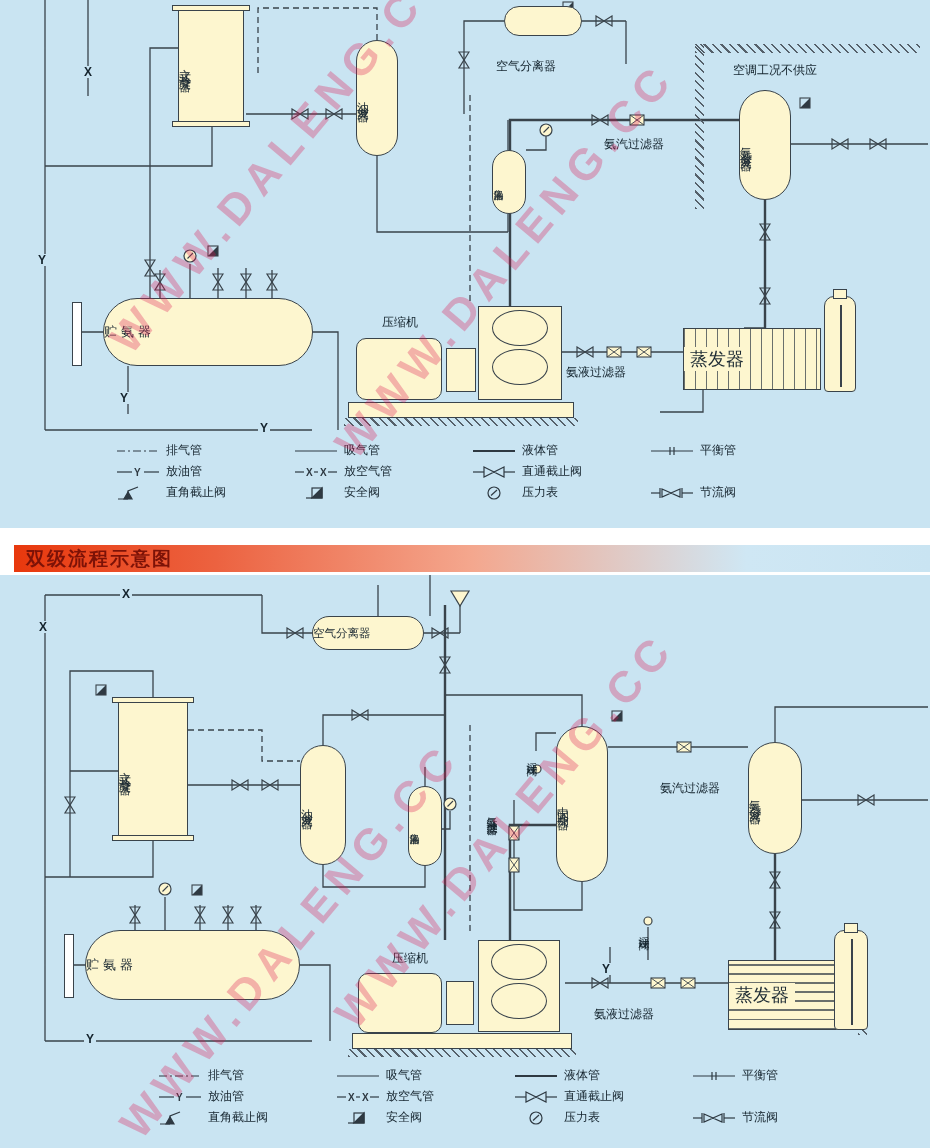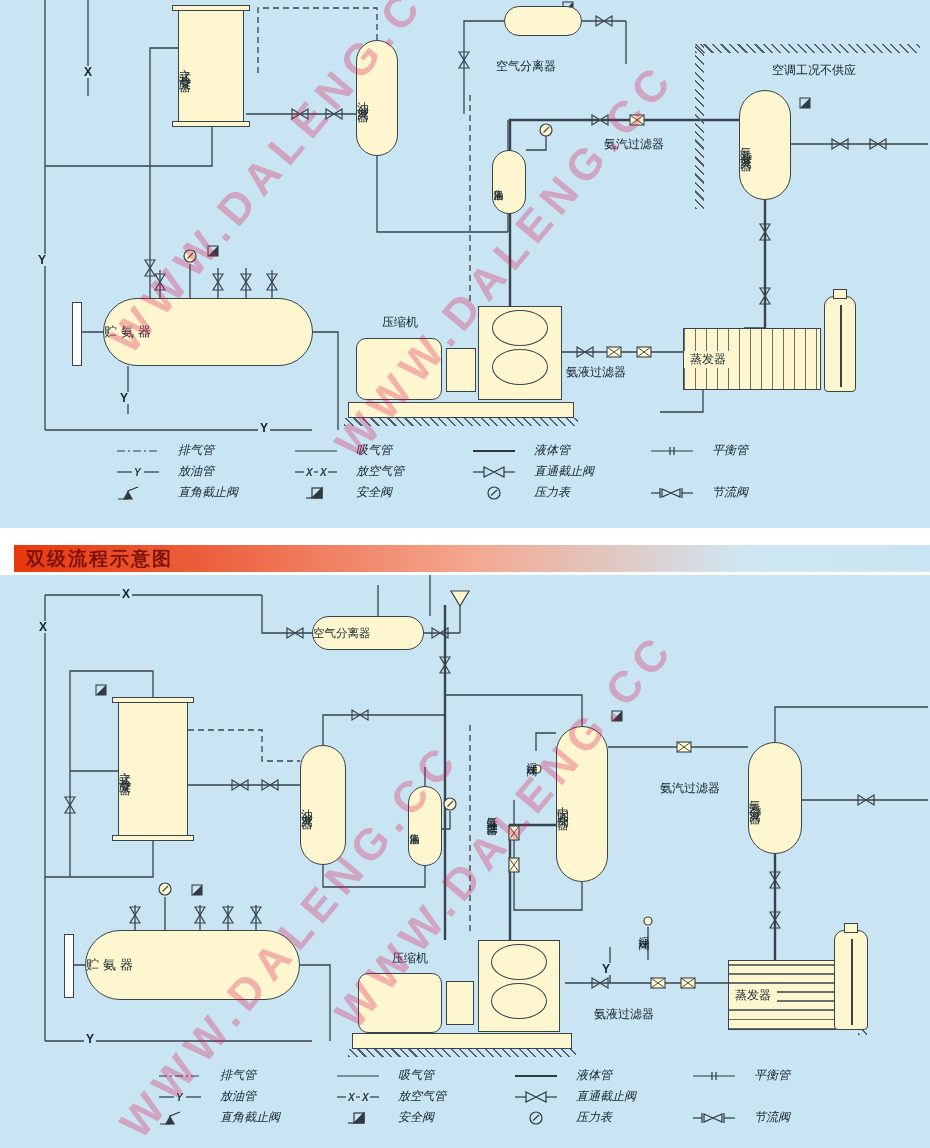--- a/index.html
+++ b/index.html
@@ -25,37 +25,37 @@
   .lbl { position:absolute; font-size:12px; color:#14242e; z-index:4; white-space:nowrap; }
   .vtext { position:absolute; writing-mode:vertical-rl; font-size:11px; color:#14242e; letter-spacing:2px; z-index:4; }
 
   .flange { position:absolute; left:-7px; right:-7px; height:6px; background:#fdf6cf; border:1.5px solid #39434b; }
   .flange.t { top:-2px; } .flange.b { bottom:-2px; }
 
   .hatch { position:absolute; background:repeating-linear-gradient(45deg,#55606a 0 1.5px,transparent 1.5px 6px); z-index:2; }
 
   .stripesV { background-image:repeating-linear-gradient(90deg,rgba(57,67,75,.75) 0 1.5px,transparent 1.5px 11px); }
   .stripesH { background-image:repeating-linear-gradient(0deg,rgba(57,67,75,.75) 0 1.5px,transparent 1.5px 9px); }
-  .chip { position:relative; background:#fdf6cf; padding:0 6px; font-size:12px; color:#1c2a33; }
+  .chip { position:relative; background:#fdf6cf; padding:0 6px; font-size:18px; color:#1c2a33; }
 
   .machine { position:absolute; background:#fdf6cf; border:1.5px solid #39434b; z-index:3; }
   .motor { border-radius:10px; }
   .cyl { width:56px; height:36px; border:1.5px solid #39434b; border-radius:50%; background:#fdf6cf; margin:3px auto; }
   .shaft { position:absolute; left:50%; top:8px; bottom:4px; width:2px; background:#39434b; }
   .agitop { position:absolute; left:50%; top:-8px; width:14px; height:10px; margin-left:-7px;
     background:#fdf6cf; border:1.5px solid #39434b; }
 
   .tube { position:absolute; width:10px; background:#ffffff; border:1.5px solid #39434b; z-index:3; }
 
   .pm { position:absolute; font-size:12px; font-weight:bold; color:#13222c; z-index:5;
     background:#c9e4f2; padding:0 2px; line-height:1; }
 
   .legend { position:absolute; z-index:5; }
   .lrow { display:flex; height:21px; align-items:center; }
-  .litem { width:178px; display:flex; align-items:center; gap:18px; font-size:12px; color:#15242e;font-style:italic; }
+  .litem { width:178px; display:flex; align-items:center; gap:6px; font-size:12px; color:#15242e; }
   .litem svg { flex:none; }
 
   .wm { position:absolute; font-size:44px; font-weight:bold; letter-spacing:8px;
     color:rgba(222,20,80,.30); transform:rotate(-50deg); white-space:nowrap; z-index:6; pointer-events:none; }
 </style>
 </head>
 <body>
 
 <div class="page">
 
@@ -127,21 +127,21 @@
       <span class="vlabel">立式冷凝器</span>
     </div>
 
     <div class="vessel" style="left:356px;top:40px;width:42px;height:116px;border-radius:21px">
       <span class="vlabel">油分离器</span>
     </div>
 
     <div class="vessel" style="left:504px;top:6px;width:78px;height:30px;border-radius:15px"></div>
     <div class="lbl" style="left:496px;top:58px;width:95px">空气分离器</div>
 
-    <div class="lbl" style="left:772px;top:62px;width:130px">空调工况不供应</div>
+    <div class="lbl" style="left:733px;top:62px;width:130px">空调工况不供应</div>
 
     <div class="lbl" style="left:604px;top:136px">氨汽过滤器</div>
 
     <div class="vessel" style="left:739px;top:90px;width:52px;height:110px;border-radius:26px">
       <span class="vlabel">氨液分离器</span>
     </div>
 
     <div class="vessel" style="left:492px;top:150px;width:34px;height:64px;border-radius:17px">
       <span class="vlabel" style="font-size:10px;letter-spacing:1px">集油器</span>
     </div>

